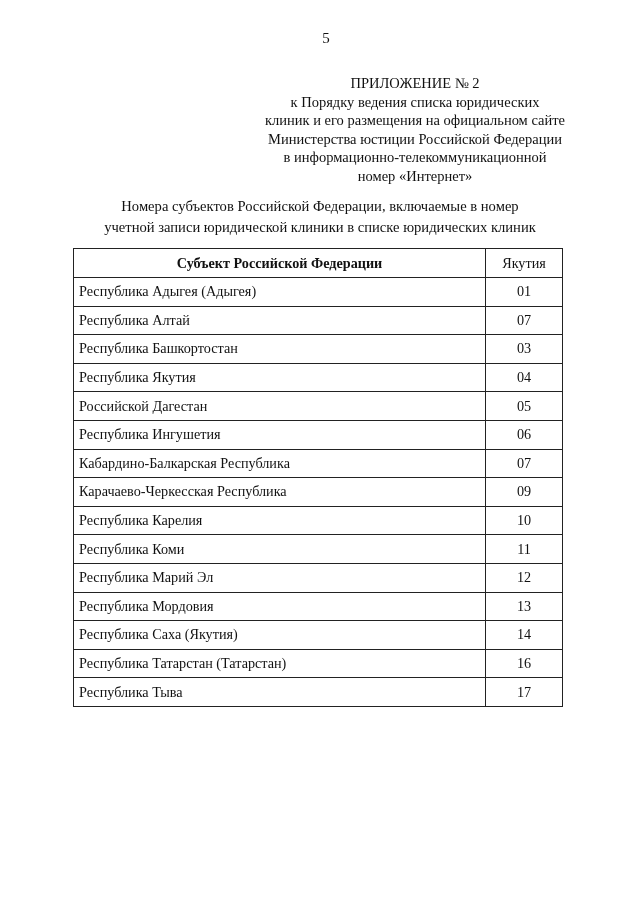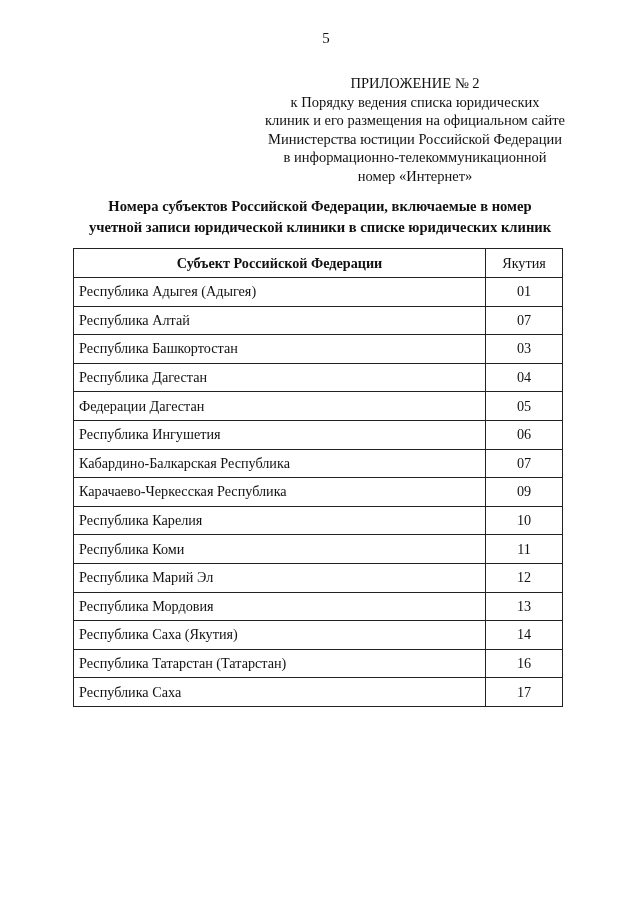--- a/index.html
+++ b/index.html
@@ -12,21 +12,21 @@
     position: absolute; top: 30px; left: 0; width: 640px;
     text-align: center; font-size: 15px; padding-left: 12px; box-sizing: border-box;
   }
   .appendix {
     position: absolute; top: 74px; left: 250px; width: 330px;
     text-align: center; font-size: 14.5px; line-height: 18.5px;
   }
   .appendix .line { display: block; white-space: nowrap; }
   .title {
     position: absolute; top: 196px; left: 70px; width: 500px;
-    text-align: center; font-weight: bold; font-size: 14.6px; line-height: 21px;
+    text-align: center; font-weight: normal; font-size: 14.6px; line-height: 21px;
   }
   .title .line { display: block; white-space: nowrap; }
   table.subjects {
     position: absolute; top: 248px; left: 73px; width: 490px;
     border-collapse: collapse; font-size: 14.2px;
   }
   table.subjects th, table.subjects td {
     border: 1.3px solid #222222; padding: 0 6px; height: 27.6px;
   }
   table.subjects th { font-weight: bold; text-align: center; height: 28px; }
@@ -67,25 +67,25 @@
       </tr>
       <tr>
         <td class="name">Республика Алтай</td>
         <td class="num">07</td>
       </tr>
       <tr>
         <td class="name">Республика Башкортостан</td>
         <td class="num">03</td>
       </tr>
       <tr>
-        <td class="name">Республика Дагестан</td>
+        <td class="name">Республика Якутия</td>
         <td class="num">04</td>
       </tr>
       <tr>
-        <td class="name">Федерации Дагестан</td>
+        <td class="name">Российской Дагестан</td>
         <td class="num">05</td>
       </tr>
       <tr>
         <td class="name">Республика Ингушетия</td>
         <td class="num">06</td>
       </tr>
       <tr>
         <td class="name">Кабардино-Балкарская Республика</td>
         <td class="num">07</td>
       </tr>
@@ -111,17 +111,17 @@
       </tr>
       <tr>
         <td class="name">Республика Саха (Якутия)</td>
         <td class="num">14</td>
       </tr>
       <tr>
         <td class="name">Республика Татарстан (Татарстан)</td>
         <td class="num">16</td>
       </tr>
       <tr>
-        <td class="name">Республика Саха</td>
+        <td class="name">Республика Тыва</td>
         <td class="num">17</td>
       </tr>
     </tbody>
 </table>
 
 </body></html>

